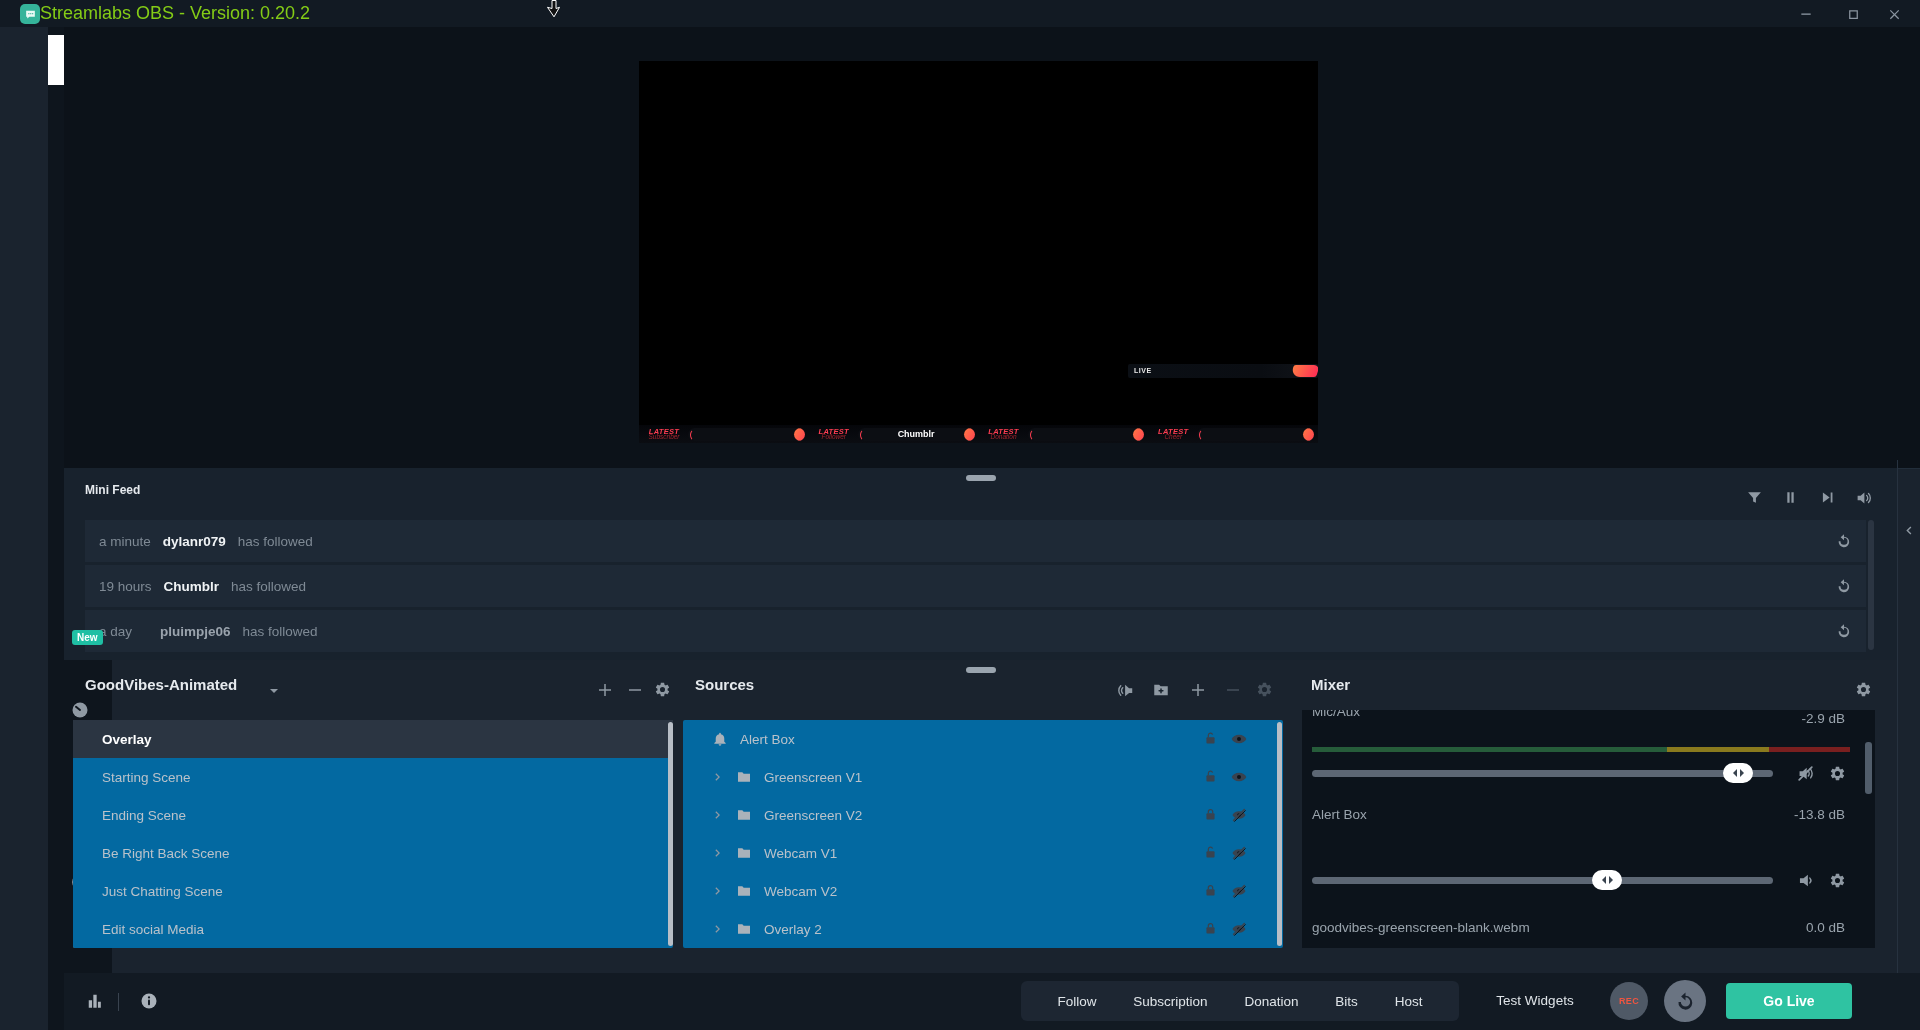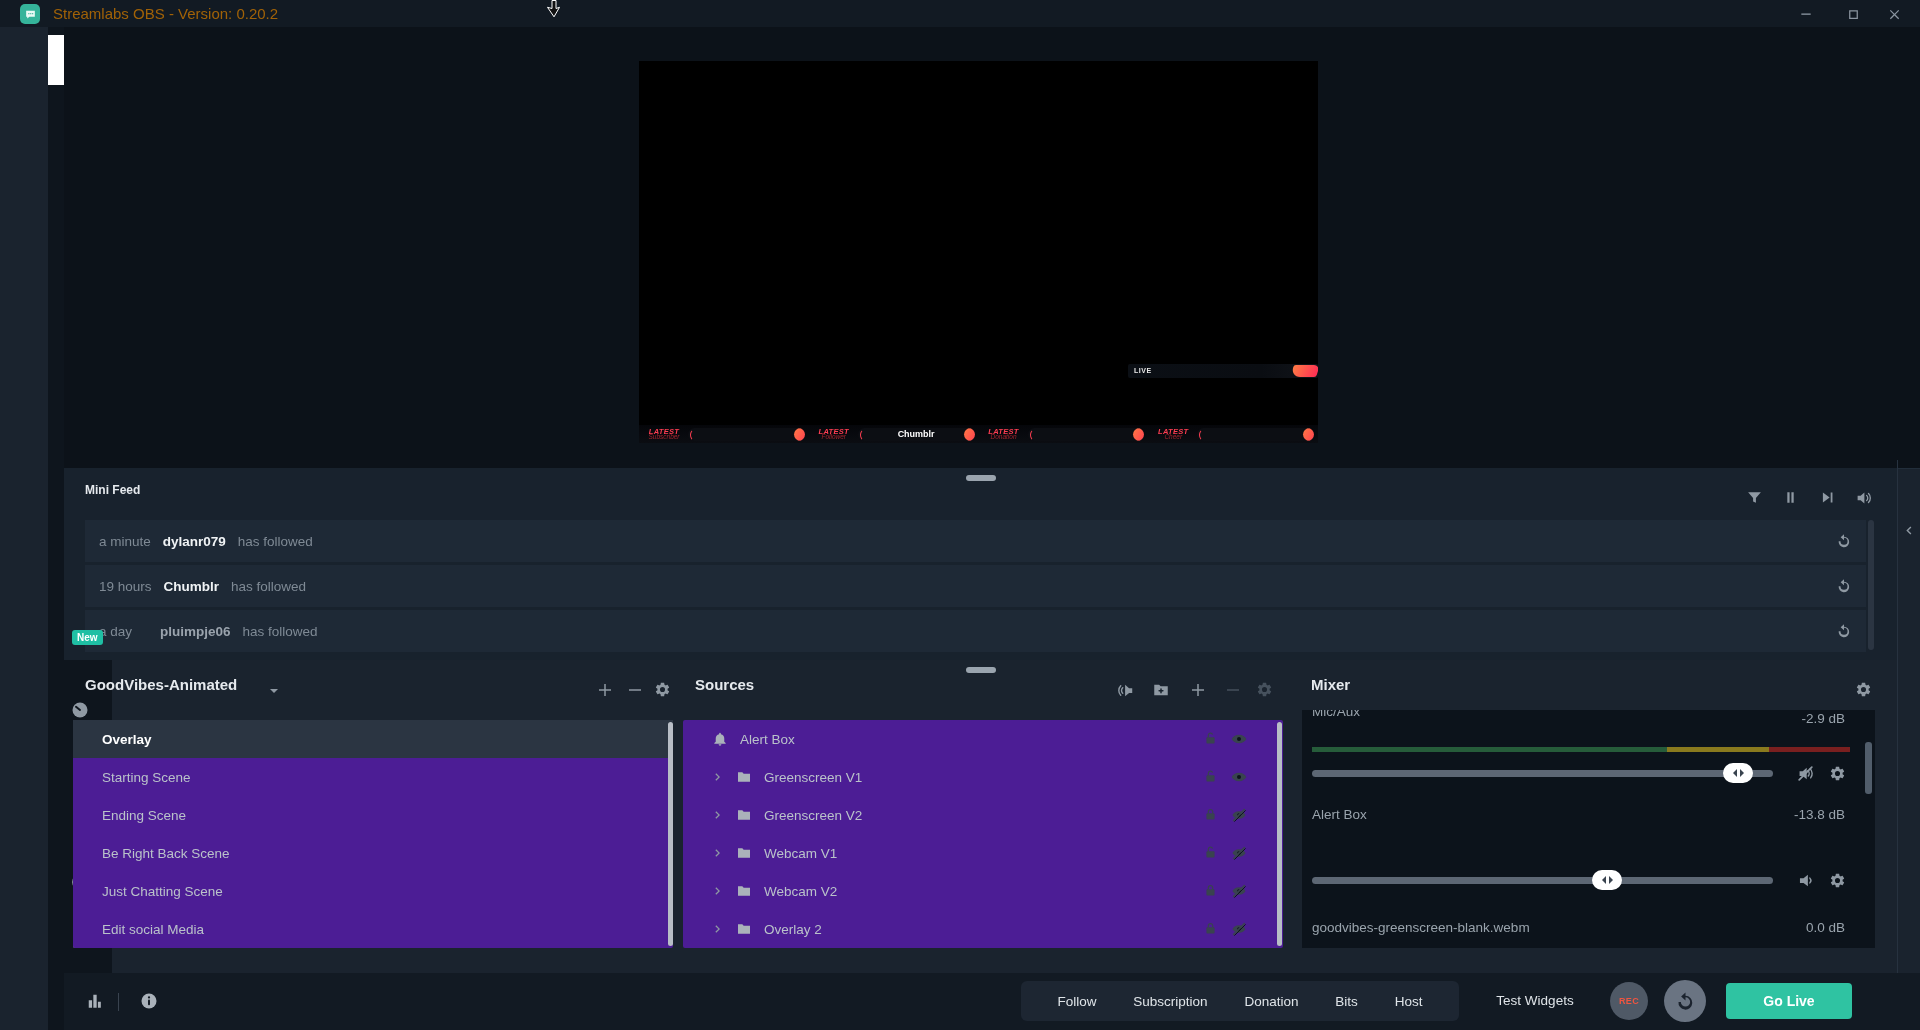--- a/index.html
+++ b/index.html
@@ -4,21 +4,21 @@
 <style>
   html,body{margin:0;padding:0;background:#1a232e;width:1920px;height:1030px;overflow:hidden;
     font-family:"Liberation Sans",sans-serif;-webkit-font-smoothing:antialiased;}
   .abs{position:absolute;}
   svg.ic{display:block;fill:currentColor;}
 
   
   #titlebar{left:0;top:0;width:1920px;height:27px;background:#121a23;color:#8b959f;}
   #app-icon{left:20px;top:4px;width:20px;height:20px;background:#35b49a;border-radius:5px;
     display:flex;align-items:center;justify-content:center;color:#eafaf5;}
-  #title-text{left:53px;top:0;height:27px;line-height:27px;font-size:15px;color:#a16207;}
+  #title-text{left:40px;top:0;height:27px;line-height:27px;font-size:18px;color:#84cc16;}
   .winbtn{top:5px;width:26px;height:18px;display:flex;align-items:center;justify-content:center;color:#8b95a0;}
   #btn-min{left:1793px;} #btn-max{left:1840px;} #btn-close{left:1881px;}
 
   
   #cursor{left:547px;top:0;width:14px;height:18px;z-index:99;}
 
   
   #sidebar{left:0;top:27px;width:64px;height:1003px;background:#0e151d;color:#8f99a3;margin-left:48px;}
   .side-item{left:0;width:64px;height:44px;display:flex;align-items:center;justify-content:center;}
   #side-editor{top:8px;height:50px;background:#ffffff;color:#2b3947;}
@@ -63,21 +63,21 @@
     padding:0 14px;box-sizing:border-box;font-size:13.5px;color:#7f8a95;}
   #feed-row-0{top:52px;text-align:right;} #feed-row-1{top:97px;} #feed-row-2{top:142px;height:42px;}
   .feed-user{color:#f0f3f5;font-weight:bold;margin:0 12px;}
   #feed-row-2 .feed-user{color:#9aa3ad;margin-left:28px;}
   .feed-refresh{margin-left:auto;color:#8f99a3;}
   #feed-scrollbar{left:1804px;top:52px;width:6px;height:130px;background:#2b3542;border-radius:3px;}
 
   
   .panel-title{font-size:15px;font-weight:bold;color:#e6eaee;}
   .hicon{top:681px;color:#8f99a3;} .hicon.dim{color:#46515d;}
-  .list{top:720px;height:228px;background:#4c1d95;border-radius:2px;}
+  .list{top:720px;height:228px;background:#0369a1;border-radius:2px;}
   .row{height:38px;display:flex;align-items:center;font-size:13.5px;color:#bac2ca;padding:0 0 0 29px;box-sizing:border-box;}
   .row.selected{background:#2b3542;color:#fff;font-weight:bold;}
   #panels-drag{left:966px;top:667px;width:30px;height:6px;border-radius:3px;background:#9aa4ae;}
 
   #scenes-title{left:85px;top:676px;}
   #scenes-caret{left:266px;top:683px;color:#8f99a3;}
   #scenes-list{left:73px;width:600px;}
   .scroll-light{width:5px;background:#b8bec6;border-radius:3px;}
   #scenes-scroll{left:668px;top:722px;height:224px;}
 

